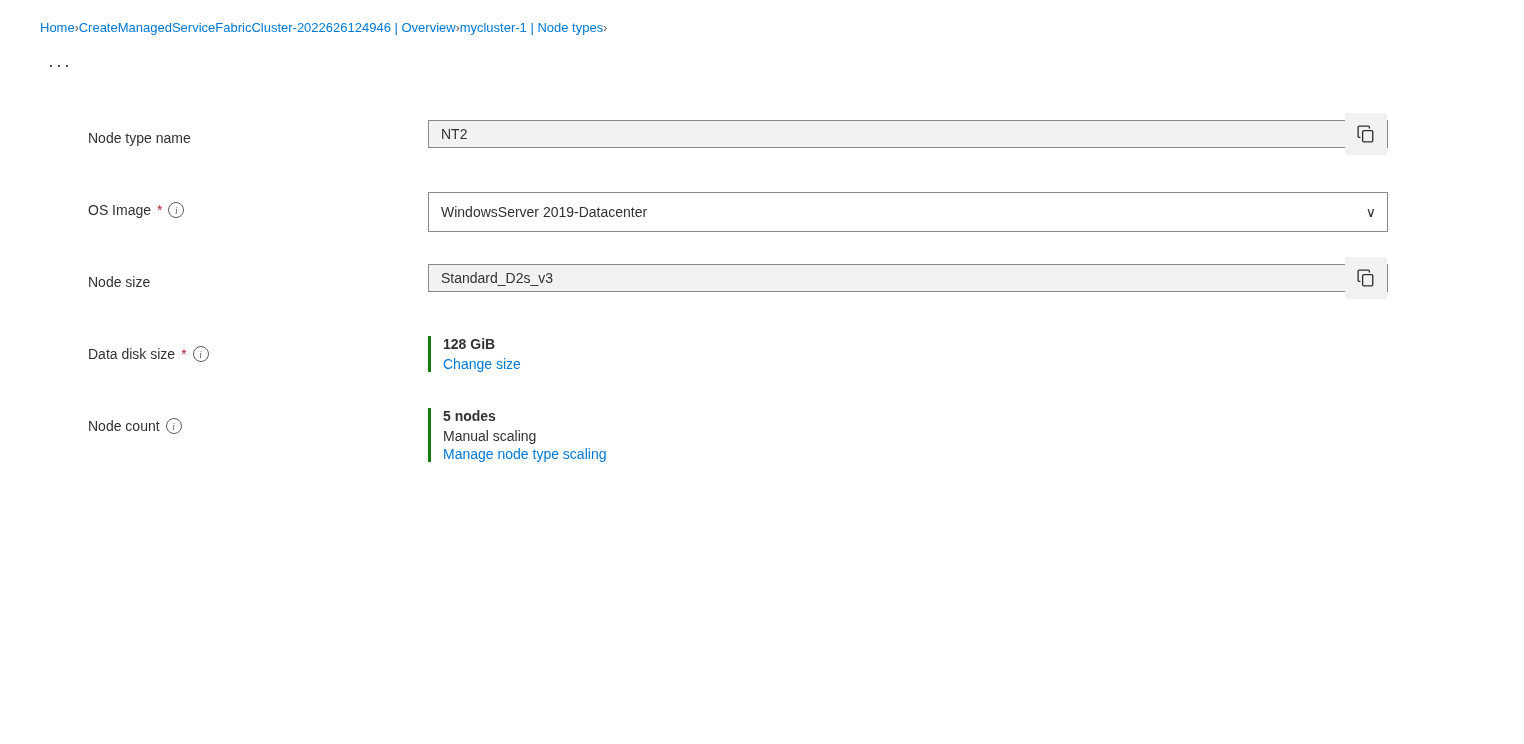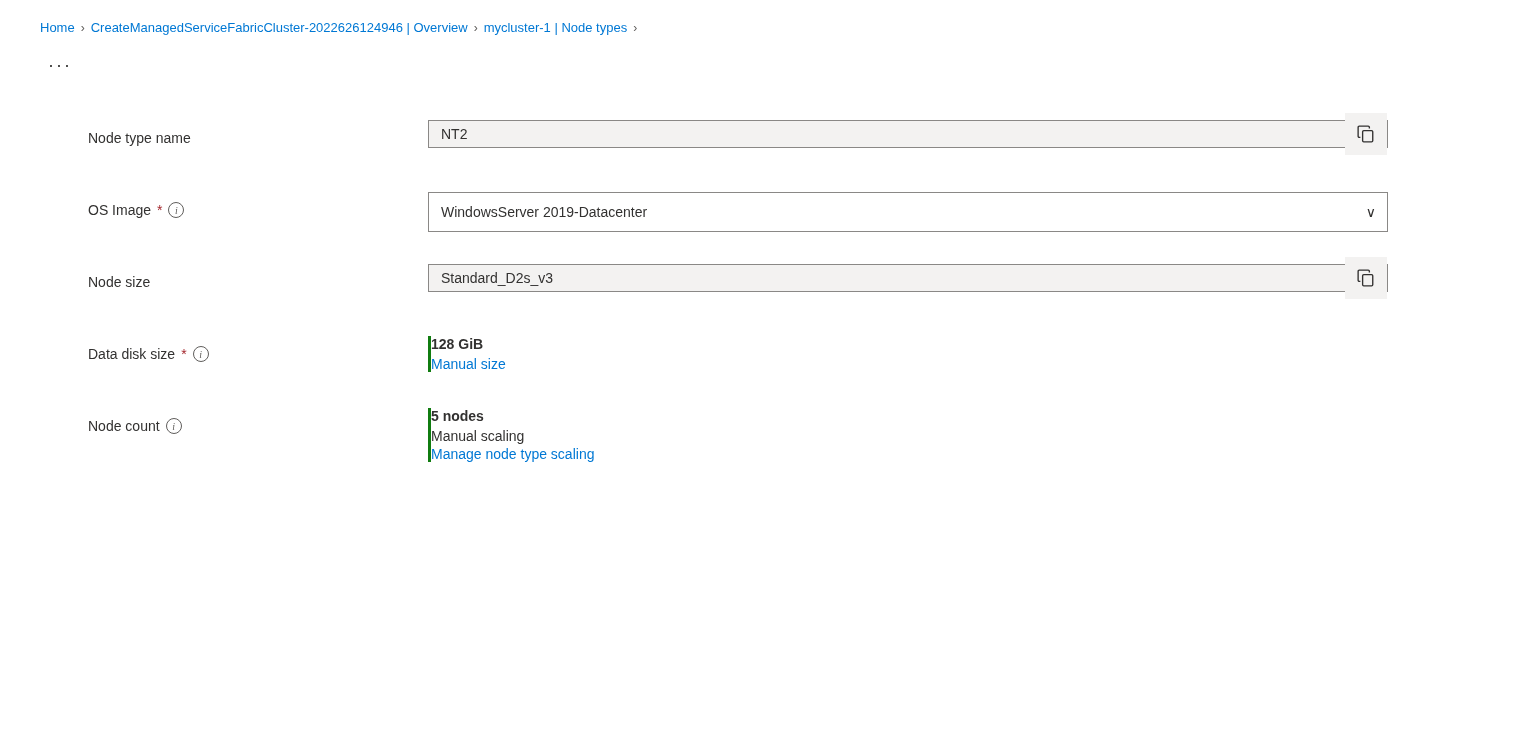--- a/index.html
+++ b/index.html
@@ -12,21 +12,21 @@
       font-family: 'Segoe UI', -apple-system, BlinkMacSystemFont, sans-serif;
       font-size: 14px;
       color: #323130;
       background: #ffffff;
       padding: 20px 40px;
     }
 
     .breadcrumb {
       display: flex;
       align-items: center;
-      gap: 6px;
+      gap: 0;
       font-size: 13px;
       color: #0078d4;
       margin-bottom: 16px;
       flex-wrap: wrap;
     }
 
     .breadcrumb a {
       color: #0078d4;
       text-decoration: none;
       cursor: pointer;
@@ -168,20 +168,21 @@
       right: 12px;
       top: 50%;
       transform: translateY(-50%);
       pointer-events: none;
       color: #323130;
       font-size: 14px;
     }
 
     .value-with-bar {
       border-left: 3px solid #107c10;
+      padding-left: 12px;
     }
 
     .value-bold {
       font-size: 14px;
       font-weight: 600;
       color: #323130;
       margin-bottom: 4px;
     }
 
     .link-text {
@@ -270,21 +271,21 @@
 
   <div class="form-row">
     <div class="form-label">
       <span>Data disk size</span>
       <span class="required-star">*</span>
       <span class="info-icon">i</span>
     </div>
     <div class="form-input-area">
       <div class="value-with-bar">
         <div class="value-bold">128 GiB</div>
-        <a class="link-text">Manual size</a>
+        <a class="link-text">Change size</a>
       </div>
     </div>
   </div>
 
   <div class="form-row">
     <div class="form-label">
       <span>Node count</span>
       <span class="info-icon">i</span>
     </div>
     <div class="form-input-area">

